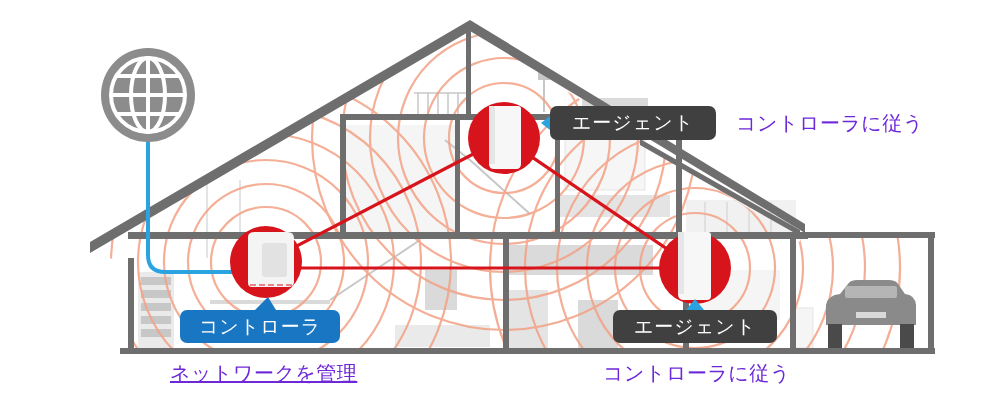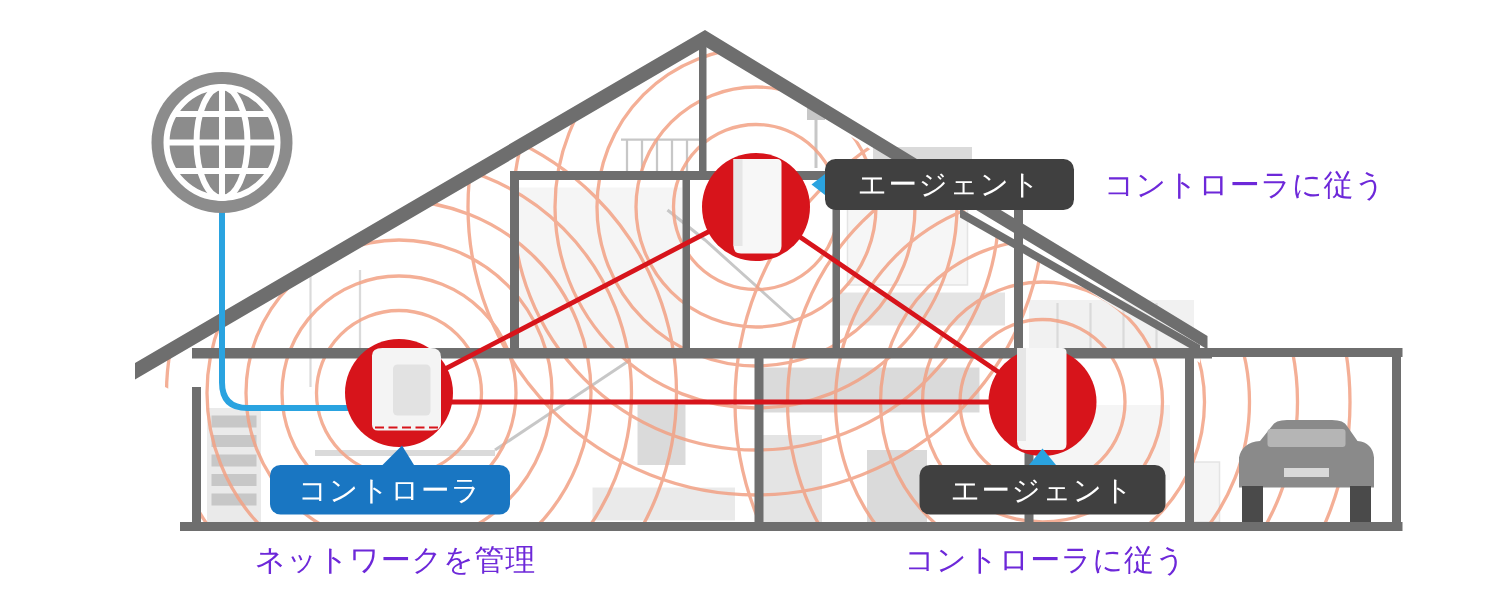--- a/index.html
+++ b/index.html
@@ -186,17 +186,17 @@
 
     <polygon points="255,310 268,297 276,310" fill="#1976c2"></polygon>
     <polygon points="686,310 695,299 704,310" fill="#2aa3e0"></polygon>
     <polygon points="550,116 541,123 550,130" fill="#2aa3e0"></polygon>
   </svg>
 
   <div class="bubble agent" style="left:550px; top:106px; width:166px; height:34px;">エージェント</div>
   <div class="caption" style="left:736px; top:110px;">コントローラに従う</div>
 
   <div class="bubble ctrl" style="left:180px; top:310px; width:160px; height:33px;">コントローラ</div>
-  <div class="caption" style="left:170px; top:360px;">ネットワークを管理</div>
+  <div class="caption" style="left:170px; top:360px;text-decoration:underline;">ネットワークを管理</div>
 
   <div class="bubble agent" style="left:613px; top:310px; width:164px; height:33px;">エージェント</div>
   <div class="caption" style="left:603px; top:360px;">コントローラに従う</div>
 </div>
 
 </body></html>

